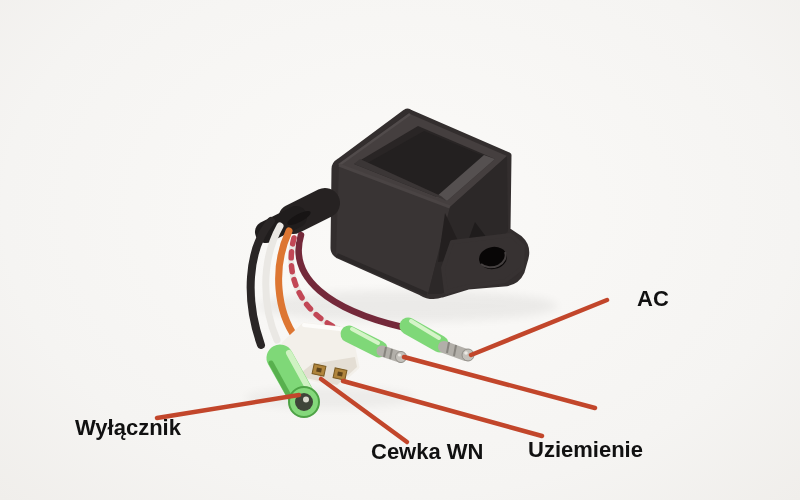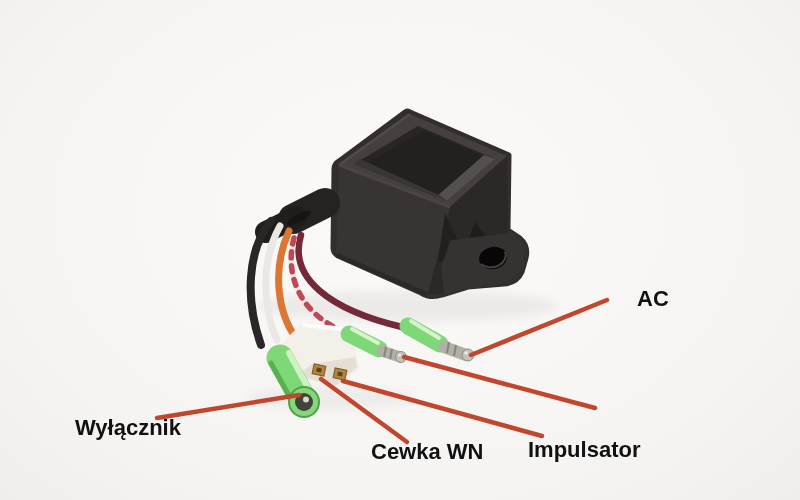--- a/index.html
+++ b/index.html
@@ -139,16 +139,16 @@
       <line class="ann" x1="299" y1="395" x2="157" y2="418"></line>
       <line class="ann" x1="321" y1="379" x2="407" y2="442"></line>
       <line class="ann" x1="343" y1="381" x2="542" y2="436"></line>
       <line class="ann" x1="404" y1="357" x2="595" y2="408"></line>
       <line class="ann" x1="471" y1="355" x2="607" y2="300"></line>
     </g>
   </svg>
 
   <div class="label" style="left:371px; top:440px;">Cewka WN</div>
   <div class="label" style="left:75px;  top:416px;">Wyłącznik</div>
-  <div class="label" style="left:528px; top:438px;">Impulsator</div>
+  <div class="label" style="left:528px; top:438px;">Uziemienie</div>
   <div class="label" style="left:609px; top:287px;margin-left:28px;">AC</div>
 
 </div>
 
 </body></html>

